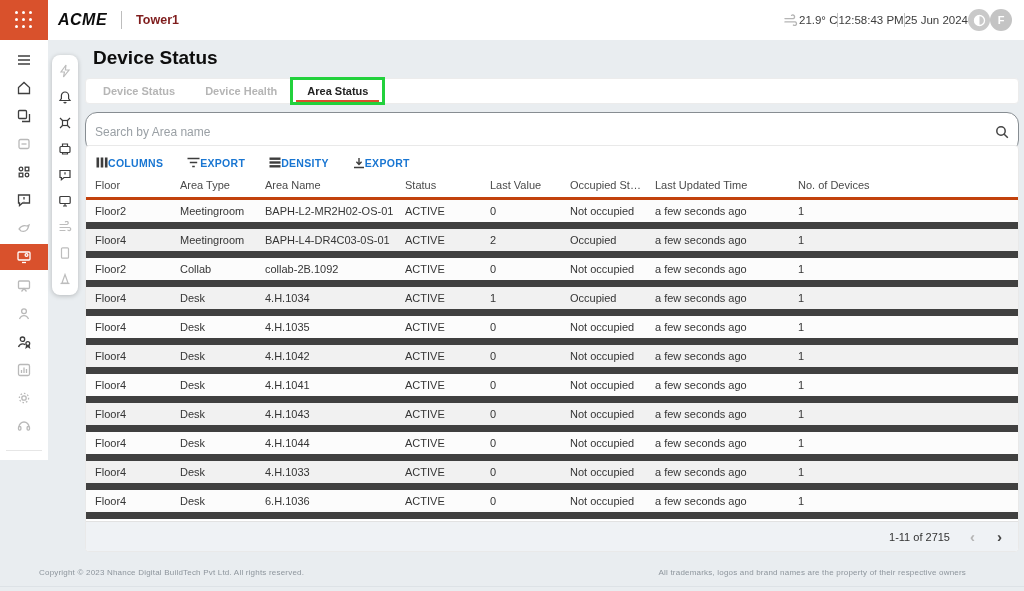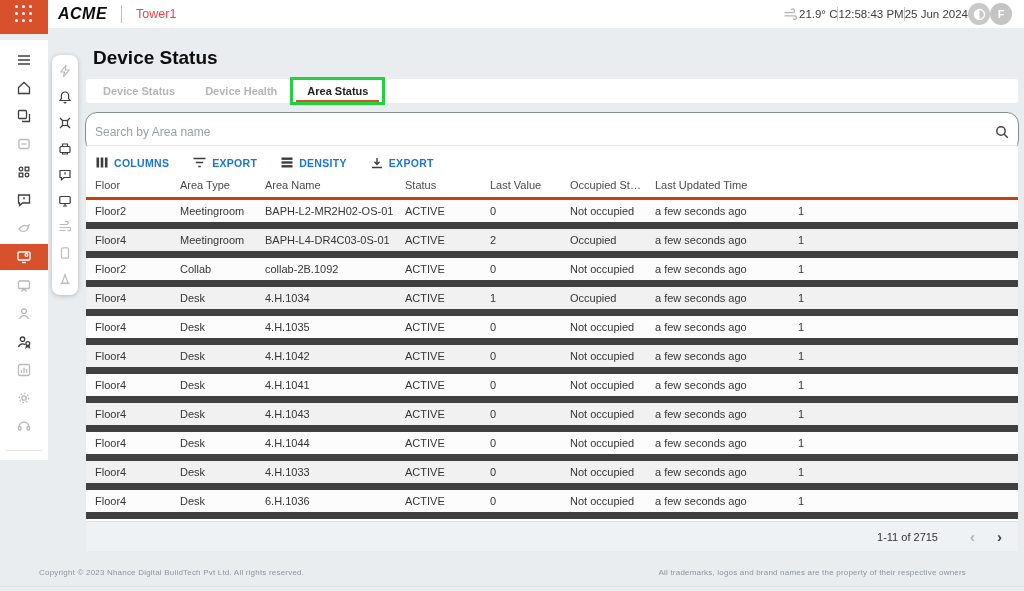--- a/index.html
+++ b/index.html
@@ -1,27 +1,27 @@
 <!DOCTYPE html>
 <html><head>
 <meta charset="utf-8">
 <style>
   * { margin:0; padding:0; box-sizing:border-box; }
   html,body { width:1024px; height:591px; }
   body { position:relative; background:#e9edf0; font-family:"Liberation Sans",sans-serif; overflow:hidden; color:#333; }
   svg { display:block; }
 
   
-  .topbar { position:absolute; top:0; left:0; width:1024px; height:28px; background:#fff; display:flex; align-items:center; z-index:6; }
+  .topbar { position:absolute; top:0; left:0; width:1024px; height:40px; background:#fff; display:flex; align-items:center; z-index:6; }
   .apps-btn { width:48px; height:40px; background:#D9512C; display:flex; align-items:center; justify-content:center; cursor:pointer; }
   .dots-grid { display:grid; grid-template-columns:repeat(3,4px); grid-template-rows:repeat(3,4px); gap:3px; }
   .dots-grid span { width:3.2px; height:3.2px; background:#fff; border-radius:50%; }
   .brand { font-weight:800; font-style:italic; font-size:16px; letter-spacing:.5px; color:#0d0d0d; margin-left:10px; }
   .top-divider { width:1px; height:18px; background:#bdbdbd; margin:0 14px; }
-  .workspace { font-size:12.5px; font-weight:400; color:#ef4444; }
+  .workspace { font-size:12.5px; font-weight:700; color:#7f1d1d; }
   .top-right { margin-left:auto; display:flex; align-items:center; gap:0; padding-right:12px; font-size:11.5px; color:#3c3c3c; }
   .vline { width:1px; height:14px; background:#c4c4c4; }
   .circle-btn { width:22px; height:22px; border-radius:50%; background:#c9c9c9; display:flex; align-items:center; justify-content:center; cursor:pointer; }
   .avatar { background:#c4c4c4; color:#fff; font-size:11px; font-weight:700; }
 
   
   .sidebar { position:absolute; top:40px; left:0; width:48px; height:420px; background:#fff; z-index:4;
              display:flex; flex-direction:column; align-items:center; padding-top:8px; gap:4px; }
   .side-item { width:48px; height:24px; display:flex; align-items:center; justify-content:center; cursor:pointer; color:#3f3f3f; }
   .side-item.dim { color:#b9b9b9; }
@@ -47,32 +47,32 @@
   .annotation-box { position:absolute; top:-2px; bottom:-2px; left:-2px; right:-2px; border:3px solid #22d13c; pointer-events:none; }
 
   .searchbar { position:absolute; top:72px; left:0; right:0; height:40px; background:#fff; border:1px solid #878d92; border-radius:12px;
                display:flex; align-items:center; padding:0 9px; }
   .searchbar input { flex:1; border:none; outline:none; font-size:12px; color:#333; font-family:"Liberation Sans",sans-serif; background:transparent; }
   .searchbar input::placeholder { color:#9aa0a5; }
 
   .table-card { position:absolute; top:105px; left:0; right:0; height:407px; background:#fff; border:1px solid #e9e9e9; border-radius:4px;
                 display:flex; flex-direction:column; overflow:hidden; }
   .grid-toolbar { height:26px; display:flex; align-items:center; gap:24px; padding:7px 0 0 10px; flex:none; }
-  .tool-btn { display:flex; align-items:center; gap:6px; font-size:10.5px; font-weight:700; letter-spacing:.3px; color:#1976d2; cursor:pointer; background:none; border:none; font-family:"Liberation Sans",sans-serif; }
+  .tool-btn { display:flex; align-items:center; font-size:10.5px; font-weight:700; letter-spacing:.3px; color:#1976d2; cursor:pointer; background:none; border:none; font-family:"Liberation Sans",sans-serif; }
   .tool-btn svg { color:#3d3d3d; }
 
   .thead-row, .tr { display:grid; grid-template-columns:85px 85px 140px 85px 80px 85px 143px 1fr; align-items:center; }
   .thead-row { height:28px; border-bottom:3px solid #c2410c; color:#4a4a4a; font-size:11px; flex:none; }
   .th, .td { padding-left:9px; white-space:nowrap; overflow:hidden; text-overflow:ellipsis; }
   .tbody { flex:1; }
   .tr { height:29px; font-size:11px; color:#353535; border-bottom:7px solid #404040; background:#fcfcfc; cursor:pointer; }
   .tr.alt { background:#f1f1f1; }
 
   .grid-footer { height:30px; flex:none; background:#eff2f5; border-top:1px solid #e2e2e2; display:flex; align-items:center;
-                 justify-content:flex-end; gap:32px; padding-right:12px; font-size:11px; color:#333; }
+                 justify-content:flex-end; gap:20px; padding-right:12px; font-size:11px; color:#333; }
   .pager { display:flex; align-items:center; gap:22px; padding-right:4px; }
   .chev { font-size:15px; line-height:1; cursor:pointer; color:#444; font-weight:700; }
   .chev.disabled { color:#b5b5b5; }
 
   
   .page-footer { position:absolute; left:0; right:0; top:568px; display:flex; justify-content:space-between;
                  padding:0 58px 0 39px; font-size:8px; color:#8d959c; letter-spacing:.2px; }
   .bottom-line { position:absolute; left:0; right:0; top:586px; height:1px; background:#dde2e6; }
 </style>
 </head>
@@ -324,20 +324,21 @@
     </div>
 
     <div class="thead-row">
         <div class="th">Floor</div>
         <div class="th">Area Type</div>
         <div class="th">Area Name</div>
         <div class="th">Status</div>
         <div class="th">Last Value</div>
         <div class="th">Occupied Status</div>
         <div class="th">Last Updated Time</div>
+        <div class="th">No. of Devices</div>
       </div>
     <div class="tbody">
         <div class="tr">
           <div class="td">Floor2</div>
           <div class="td">Meetingroom</div>
           <div class="td">BAPH-L2-MR2H02-OS-01</div>
           <div class="td">ACTIVE</div>
           <div class="td">0</div>
           <div class="td">Not occupied</div>
           <div class="td">a few seconds ago</div>

